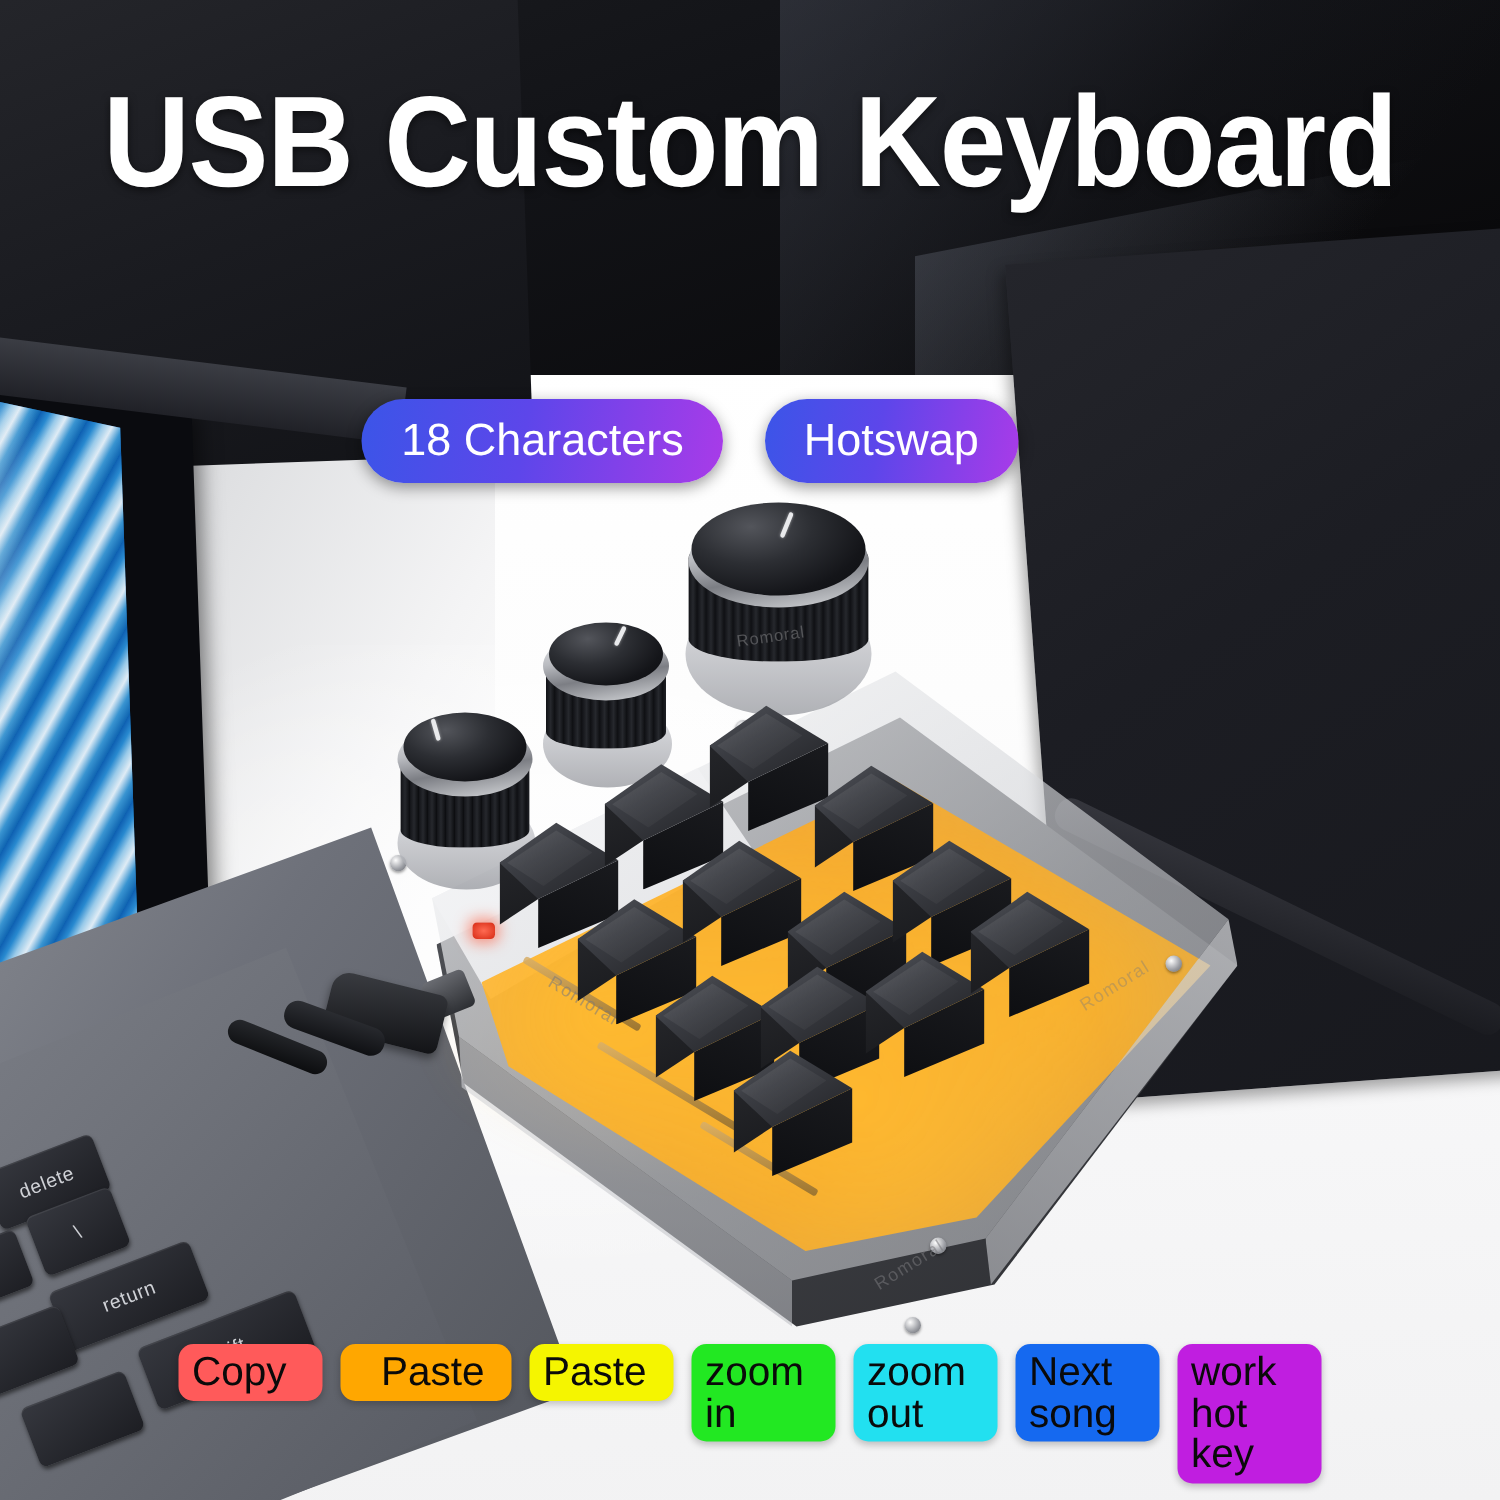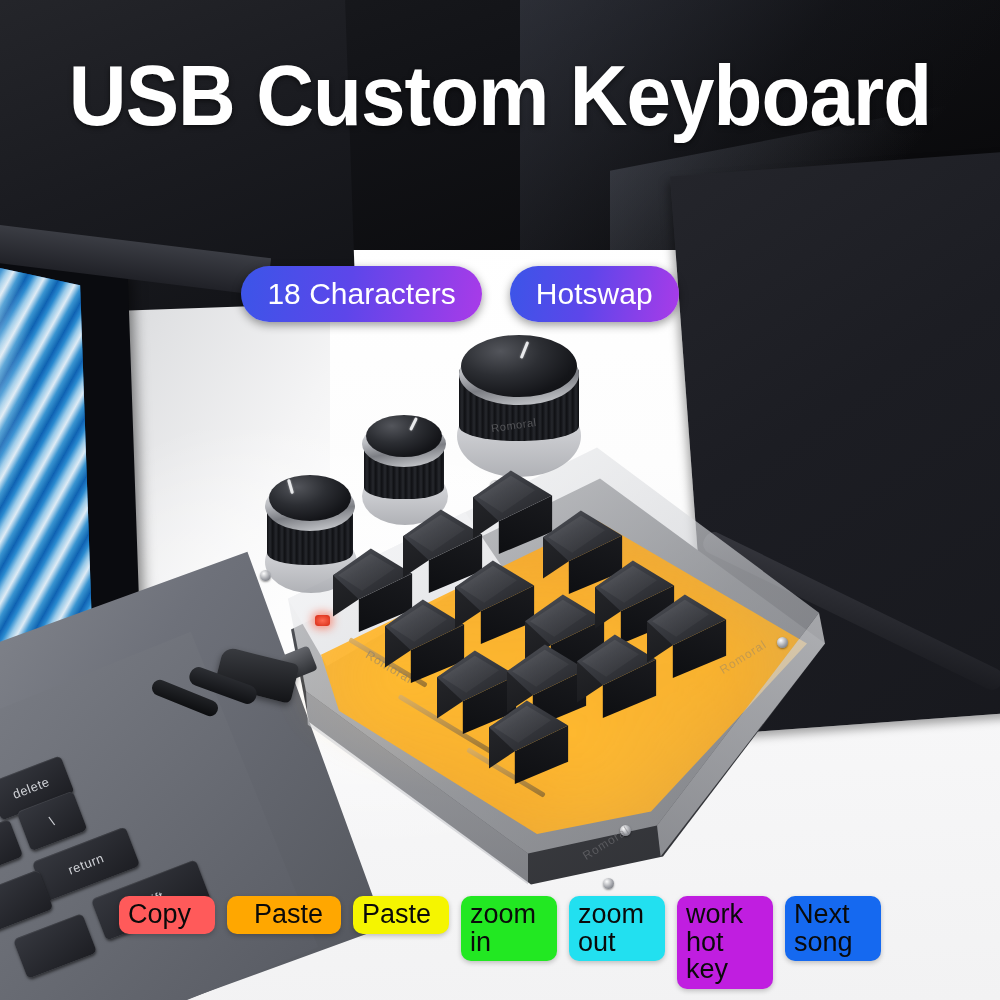--- a/index.html
+++ b/index.html
@@ -499,24 +499,24 @@
         <div>Paste</div>
       </div>
     <div class="chip tall" style="background: rgb(34, 232, 34); color: rgb(10, 10, 10); display: flex; flex-direction: column; align-items: flex-start;">
         <div>zoom</div>
         <div>in</div>
       </div>
     <div class="chip tall" style="background: rgb(34, 224, 240); color: rgb(10, 10, 10); display: flex; flex-direction: column; align-items: flex-start;">
         <div>zoom</div>
         <div>out</div>
       </div>
+    <div class="chip tall" style="background: rgb(21, 105, 240); color: rgb(10, 10, 10); display: flex; flex-direction: column; align-items: flex-start;">
+        <div>Next</div>
+        <div>song</div>
+      </div>
     <div class="chip tall" style="background: rgb(192, 30, 224); color: rgb(10, 10, 10); display: flex; flex-direction: column; align-items: flex-start;">
         <div>work</div>
         <div>hot</div>
         <div>key</div>
       </div>
-    <div class="chip tall" style="background: rgb(21, 105, 240); color: rgb(10, 10, 10); display: flex; flex-direction: column; align-items: flex-start;">
-        <div>Next</div>
-        <div>song</div>
-      </div>
   </div>
 
 </div>
 
 </body></html>

